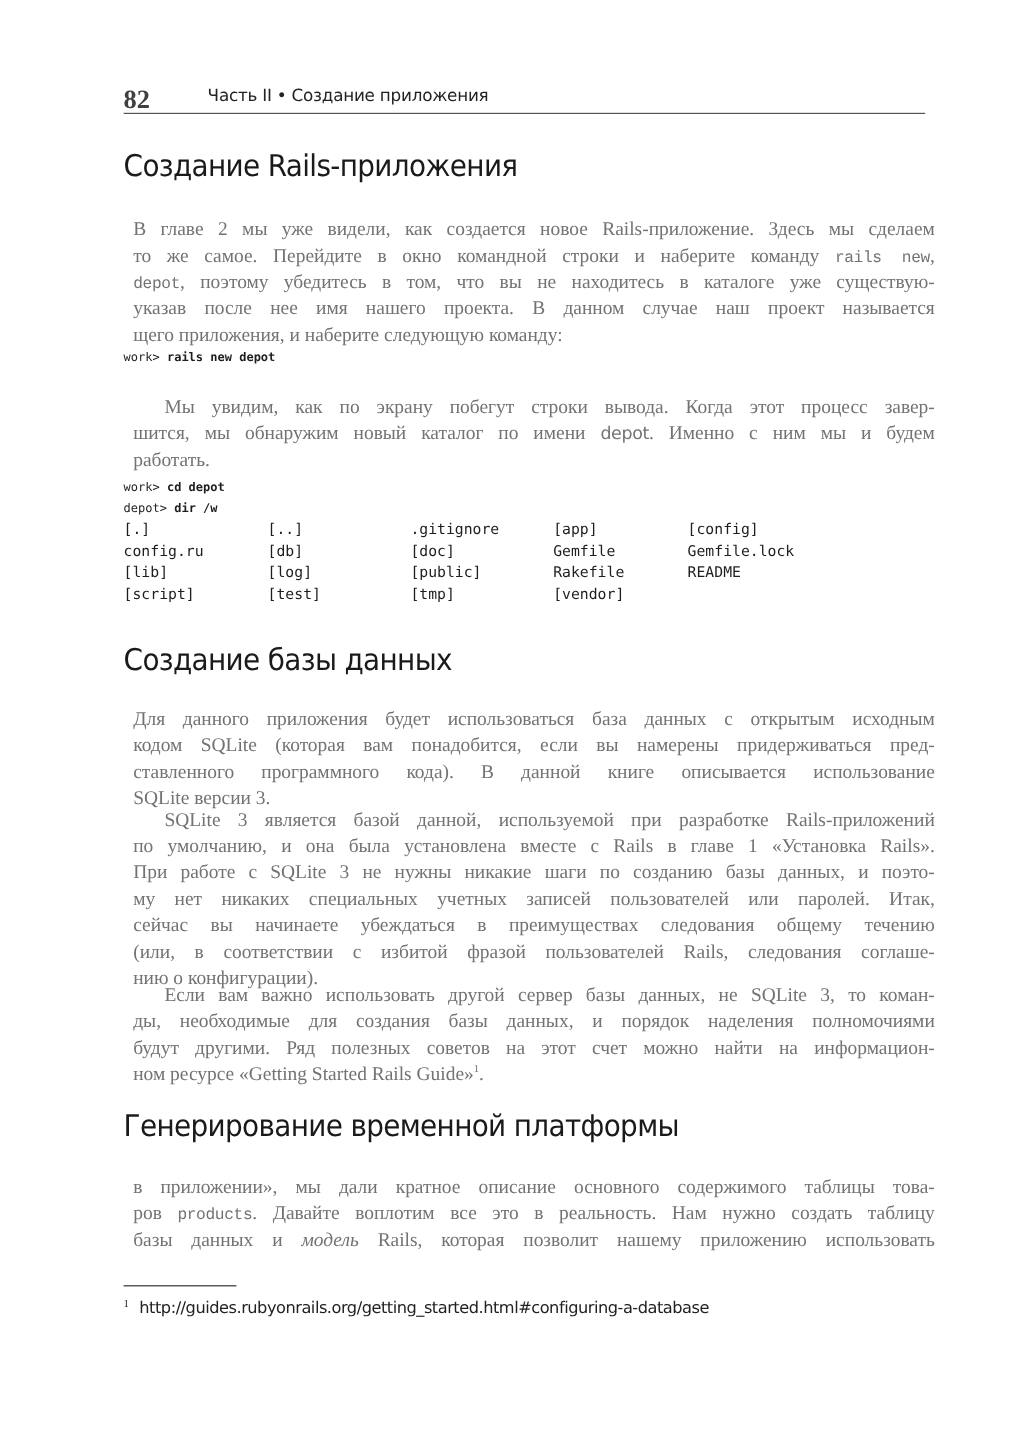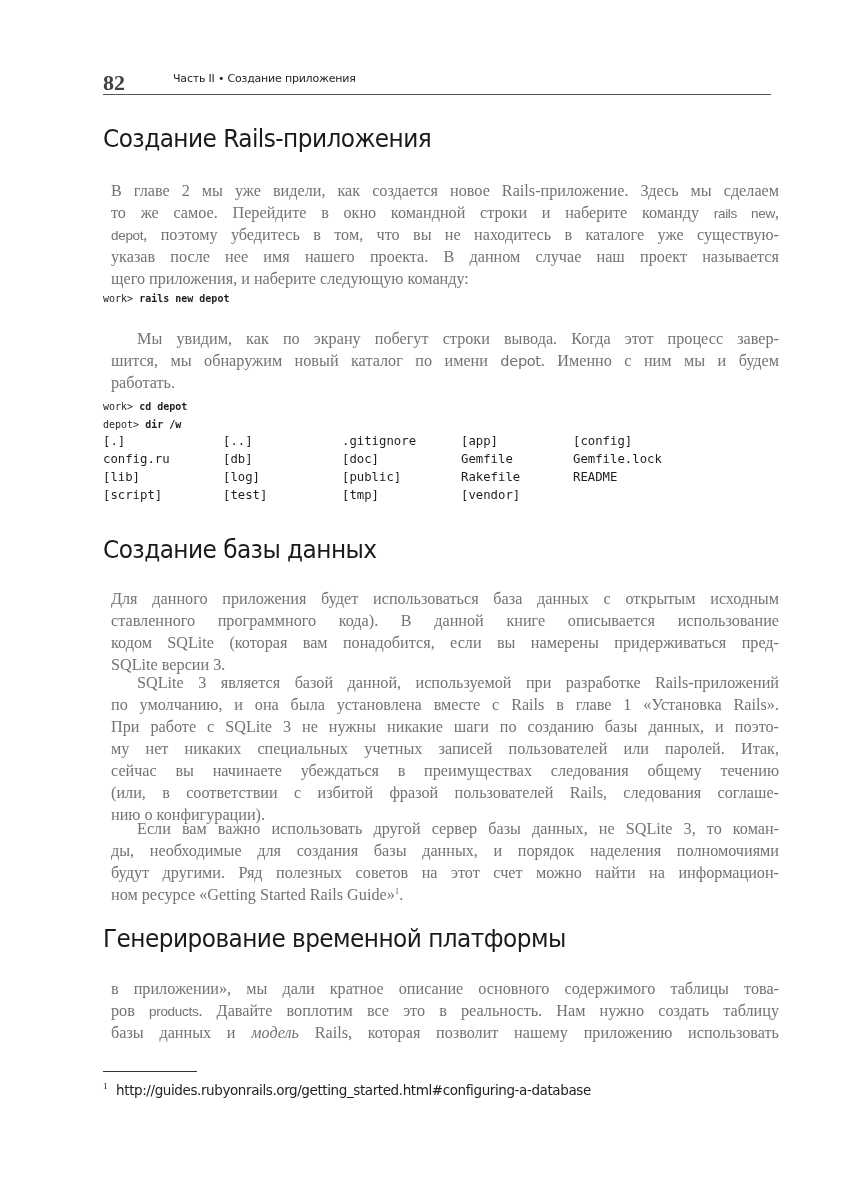--- a/index.html
+++ b/index.html
@@ -1,30 +1,30 @@
 <!DOCTYPE html>
 <html><head>
 <meta charset="utf-8">
 <style>
   html, body { margin: 0; padding: 0; background: #ffffff; }
   body { width: 849px; height: 1200px; position: relative; overflow: hidden; color: #1e1e1e; }
   .page { position: absolute; left: 0; top: 0; width: 849px; height: 1200px; }
 
   .running-head { position: absolute; left: 103px; top: 70px; width: 668px; height: 24px; border-bottom: 1.5px solid #555; }
   .page-number { position: absolute; left: 0; top: 0; font-family: Liberation Serif, serif; font-weight: bold; font-size: 22px; color: #404040; }
-  .running-title { position: absolute; left: 70px; top: 2px; font-family: "DejaVu Sans", sans-serif; font-size: 11px; color: #222; letter-spacing: -0.2px; }
+  .running-title { position: absolute; left: 70px; top: 2px; font-family: "DejaVu Sans", sans-serif; font-size: 14px; color: #222; letter-spacing: -0.2px; }
 
   h2 { position: absolute; left: 103px; margin: 0; font-family: "DejaVu Sans", sans-serif; font-weight: normal; font-size: 25px; color: #1a1a1a; letter-spacing: -0.6px; transform: scaleX(0.93); transform-origin: left; white-space: nowrap; }
 
   .para { position: absolute; left: 103px; width: 668px; margin: 8px; font-family: "Liberation Serif", serif; font-size: 16.2px; line-height: 22px; color: #737373; text-align: justify; }
   .para .line { display: block; text-align: justify; text-align-last: justify; white-space: nowrap; height: 22px; }
   .para .line.last { text-align-last: left; }
   .para .line.indent { text-indent: 26px; }
 
-  .code { font-family: Liberation Sans, sans-serif; font-size: 13.5px; letter-spacing: -0.3px; }
+  .code { font-family: Liberation Mono, monospace; font-size: 13.5px; letter-spacing: -0.3px; }
   .sans-inline { font-family: "DejaVu Sans", sans-serif; font-size: 14.5px; letter-spacing: -0.3px; }
   .sup { font-size: 9px; vertical-align: super; line-height: 0; }
 
   .codeblock { position: absolute; left: 103px; font-family: "DejaVu Sans Mono", monospace; font-size: 10px; line-height: 18px; color: #1e1e1e; white-space: pre; }
   .codeblock b { font-weight: bold; }
 
   .dir-grid { position: absolute; left: 103px; top: 432px; font-family: "DejaVu Sans Mono", monospace; font-size: 12.3px; line-height: 18px; color: #1e1e1e; }
   .dir-row { display: flex; height: 18px; }
   .dir-cell { width: 120px; white-space: pre; }
   .dir-cell:nth-child(2) { width: 119px; }
@@ -93,22 +93,22 @@
       <span class="dir-cell">[tmp]</span>
       <span class="dir-cell">[vendor]</span>
       <span class="dir-cell"></span>
     </div>
   </div>
 
   <h2 style="top:535px;">Создание базы данных</h2>
 
   <div class="para" style="top:580px;">
     <span class="line">Для данного приложения будет использоваться база данных с открытым исходным</span>
+    <span class="line">кодом SQLite (которая вам понадобится, если вы намерены придерживаться пред-</span>
     <span class="line">ставленного программного кода). В данной книге описывается использование</span>
-    <span class="line">кодом SQLite (которая вам понадобится, если вы намерены придерживаться пред-</span>
     <span class="line last">SQLite версии 3.</span>
   </div>
 
   <div class="para" style="top:664px;">
     <span class="line indent">SQLite 3 является базой данной, используемой при разработке Rails-приложений</span>
     <span class="line">по умолчанию, и она была установлена вместе с Rails в главе 1 «Установка Rails».</span>
     <span class="line">При работе с SQLite 3 не нужны никакие шаги по созданию базы данных, и поэто-</span>
     <span class="line">му нет никаких специальных учетных записей пользователей или паролей. Итак,</span>
     <span class="line">сейчас вы начинаете убеждаться в преимуществах следования общему течению</span>
     <span class="line">(или, в соответствии с избитой фразой пользователей Rails, следования соглаше-</span>

